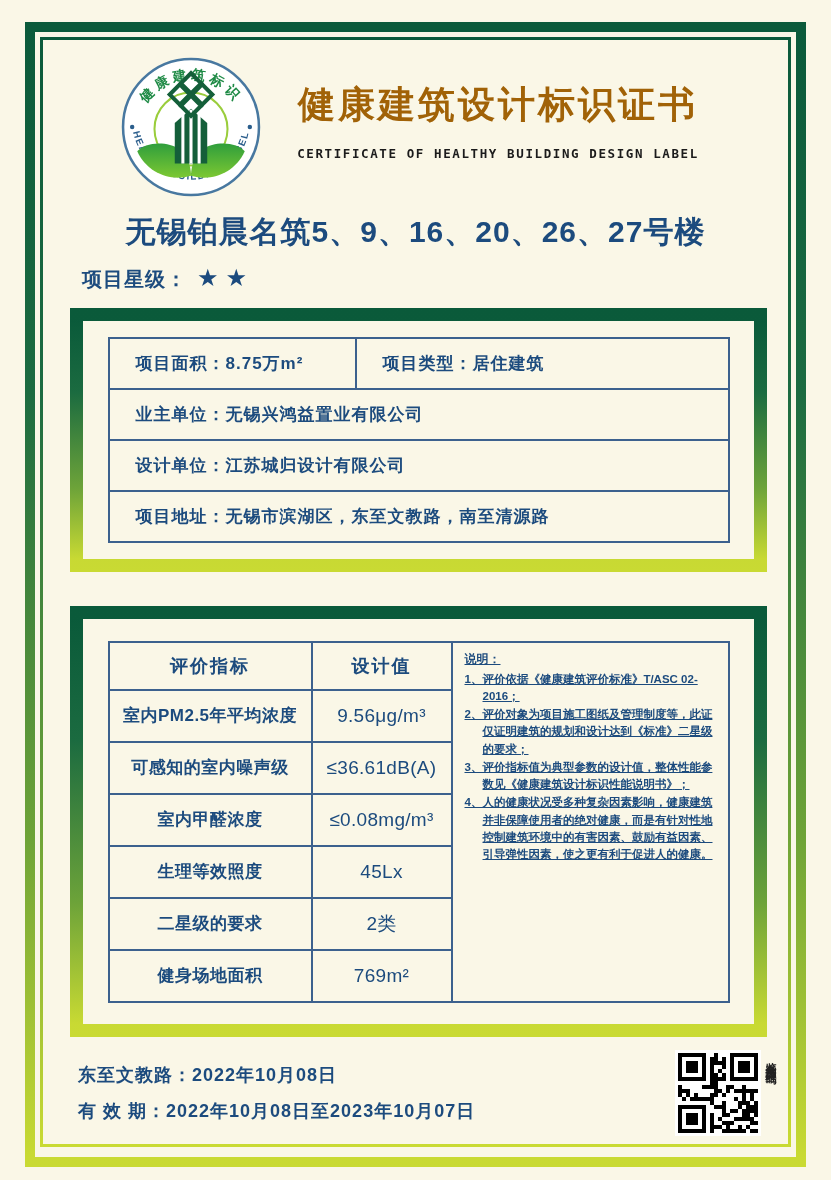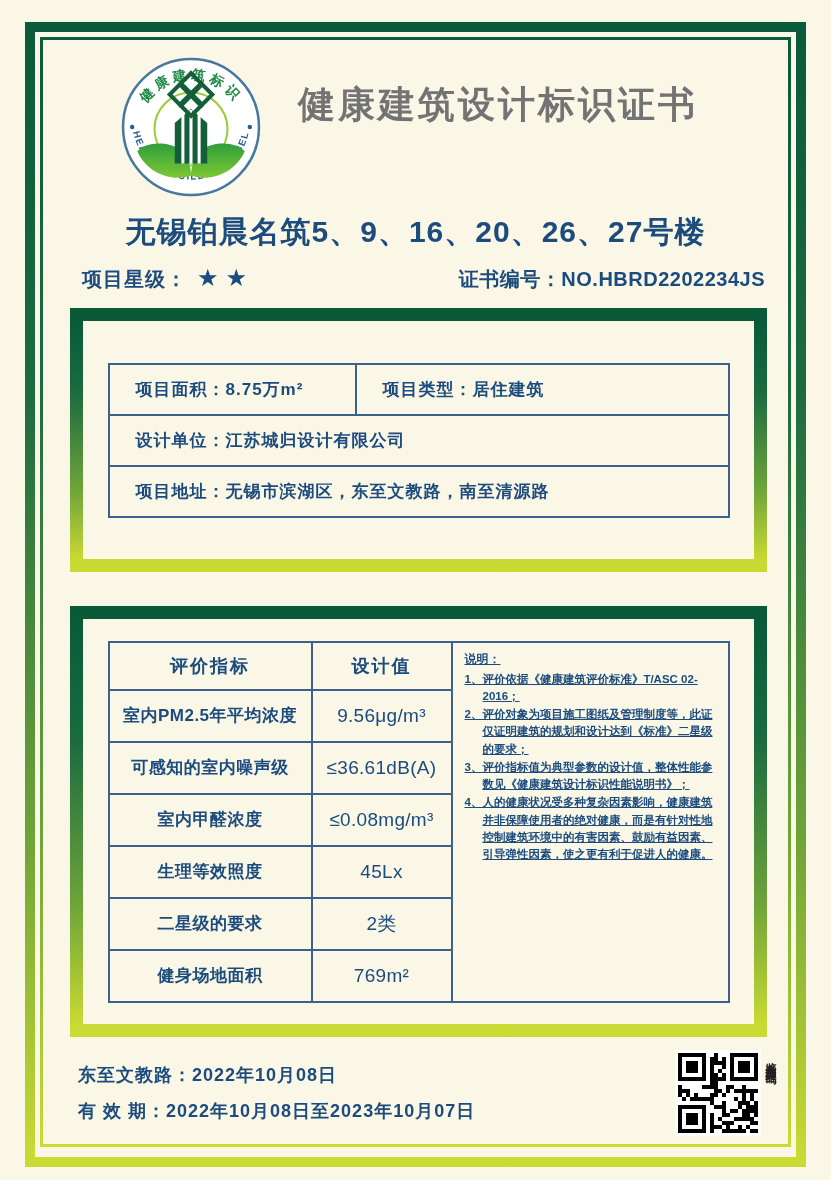--- a/index.html
+++ b/index.html
@@ -12,21 +12,21 @@
   }
   .abs{position:absolute;}
   
   .frame{position:absolute;box-sizing:border-box;border-style:solid;
     border-image:linear-gradient(180deg,#0B5A3B 0%,#1C6B41 32%,#6FA437 72%,#C9DA33 100%) 1;}
   .frame-thick{left:25px;top:22px;width:781px;height:1145px;border-width:10px;}
   .frame-thin{left:40px;top:37px;width:751px;height:1110px;border-width:3px;}
   
   .logo{left:120px;top:56px;width:142px;height:142px;}
   .header-text{left:268px;top:80px;width:460px;text-align:center;}
-  .cert-title{font-size:37px;font-weight:bold;color:#737373;letter-spacing:3px;white-space:nowrap;}
+  .cert-title{font-size:37px;font-weight:bold;color:#a16207;letter-spacing:3px;white-space:nowrap;}
   .cert-subtitle{margin-top:16px;font-size:12.5px;font-weight:bold;color:#1b1b1b;
     letter-spacing:1.6px;font-family:"DejaVu Sans Mono",monospace;white-space:nowrap;}
   
   .project-name{left:0;top:212px;width:100%;text-align:center;
     font-size:30px;font-weight:bold;color:#1C4B7E;letter-spacing:1px;white-space:nowrap;}
   .meta-row{left:82px;top:266px;width:683px;display:flex;justify-content:space-between;align-items:center;}
   .meta-left{display:flex;}
   .star-label{font-size:20px;font-weight:bold;letter-spacing:1px;}
   .stars{font-size:24px;letter-spacing:7px;margin-left:10px;line-height:1;}
   .cert-no{font-size:20px;font-weight:bold;letter-spacing:0.5px;}
@@ -106,42 +106,45 @@
         <path d="M70,17 L80,27 L70,37 L60,27 Z"></path>
         <path d="M81,28 L91,38 L81,48 L71,38 Z"></path>
         <path d="M70,39 L80,49 L70,59 L60,49 Z"></path>
         <path d="M59,28 L69,38 L59,48 L49,38 Z"></path>
       </g>
     </g>
   </svg>
 
   <div class="abs header-text">
     <div class="cert-title">健康建筑设计标识证书</div>
+    <div class="cert-subtitle">CERTIFICATE OF HEALTHY BUILDING DESIGN LABEL</div>
   </div>
 
   <div class="abs project-name">无锡铂晨名筑5、9、16、20、26、27号楼</div>
 
   <div class="abs meta-row">
     <div class="meta-left">
       <span class="star-label">项目星级：</span>
       <span class="stars">★★</span>
     </div>
-    <div class="cert-no">证书编号：NO.HBRD2202234JS</div>
   </div>
 
   <div class="gbox info-box">
     <table class="info-table">
       <colgroup>
           <col style="width:247px">
           <col style="width:373px">
         </colgroup>
       <tbody>
           <tr>
         <td>项目面积：8.75万m²</td>
         <td>项目类型：居住建筑</td>
+      </tr>
+      <tr>
+        <td colspan="2">业主单位：无锡兴鸿益置业有限公司</td>
       </tr>
       <tr>
         <td colspan="2">设计单位：江苏城归设计有限公司</td>
       </tr>
       <tr>
         <td colspan="2">项目地址：无锡市滨湖区，东至文教路，南至清源路</td>
       </tr>
     </tbody>
       </table>
   </div>

